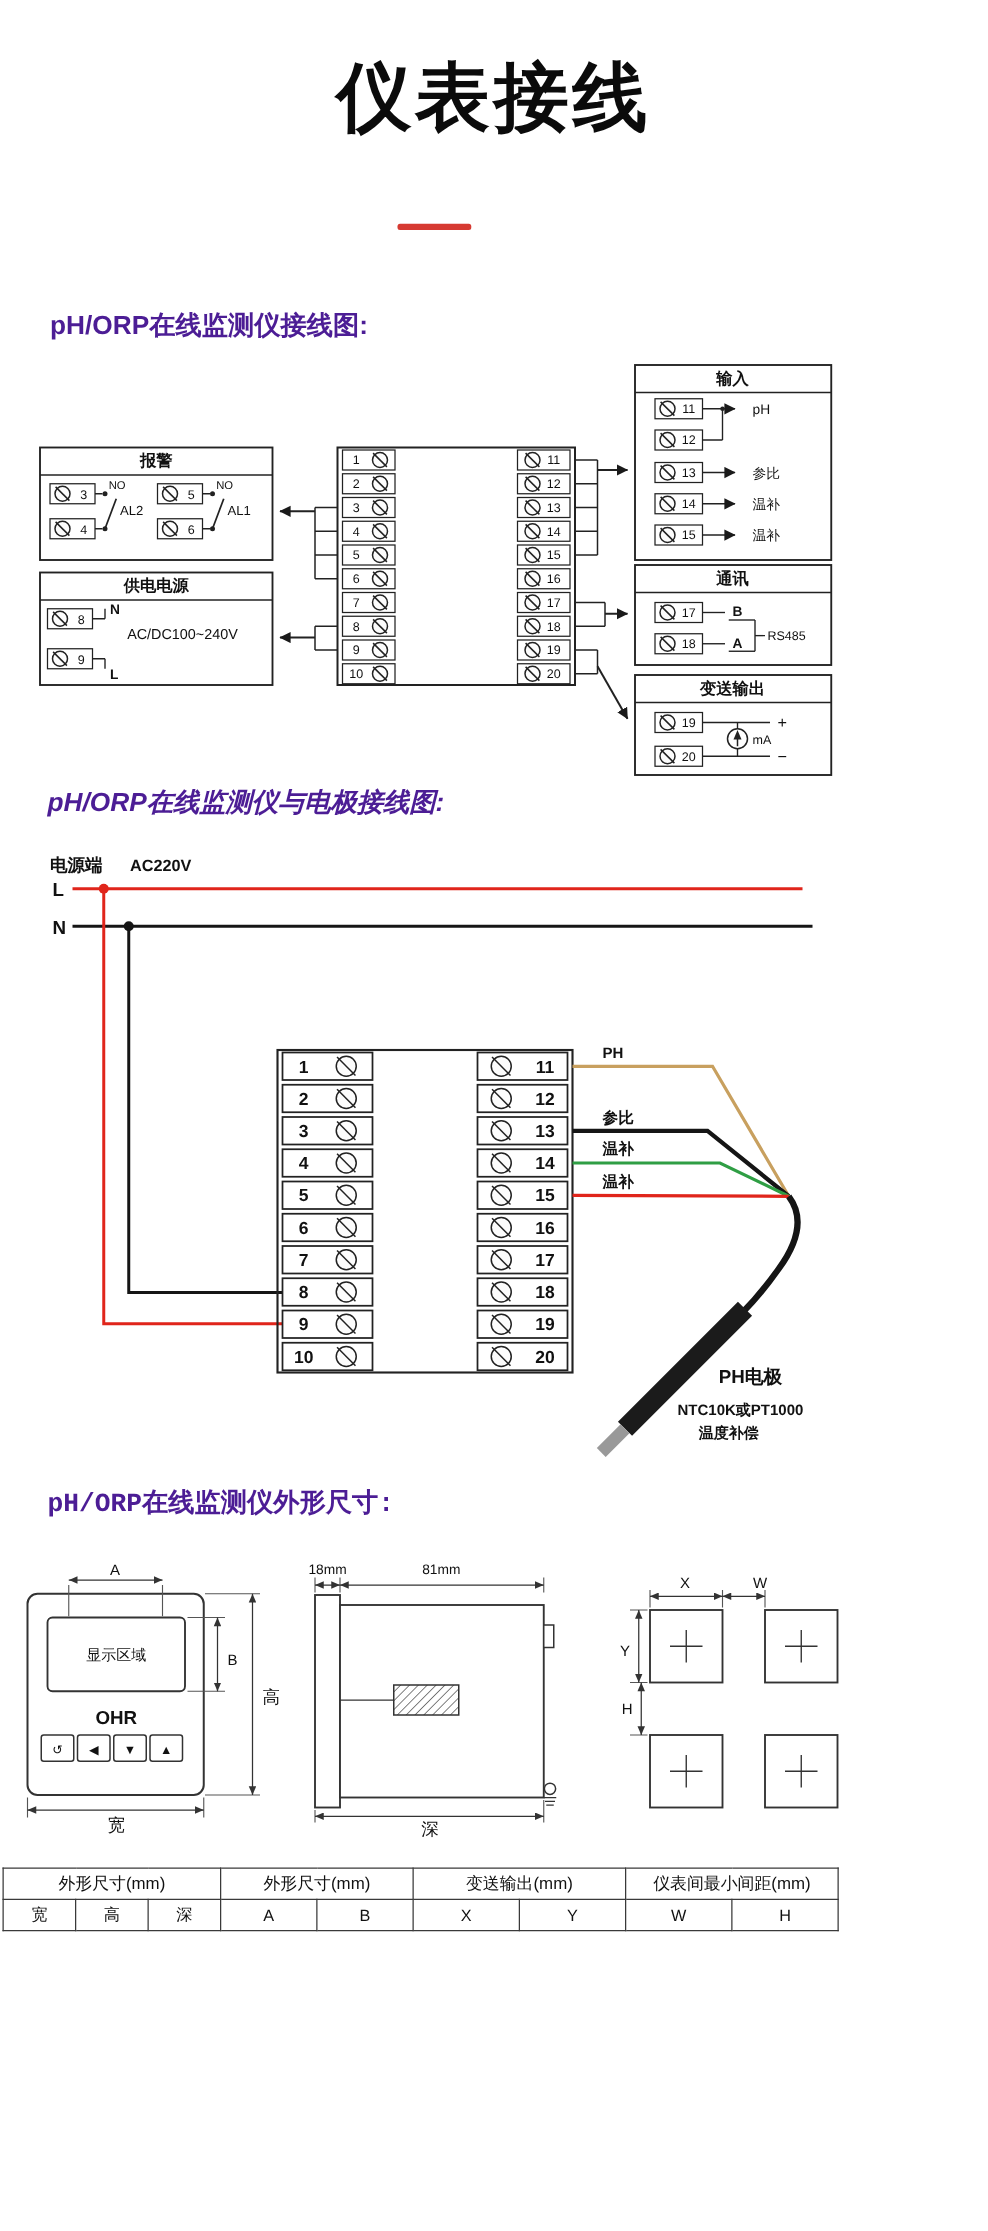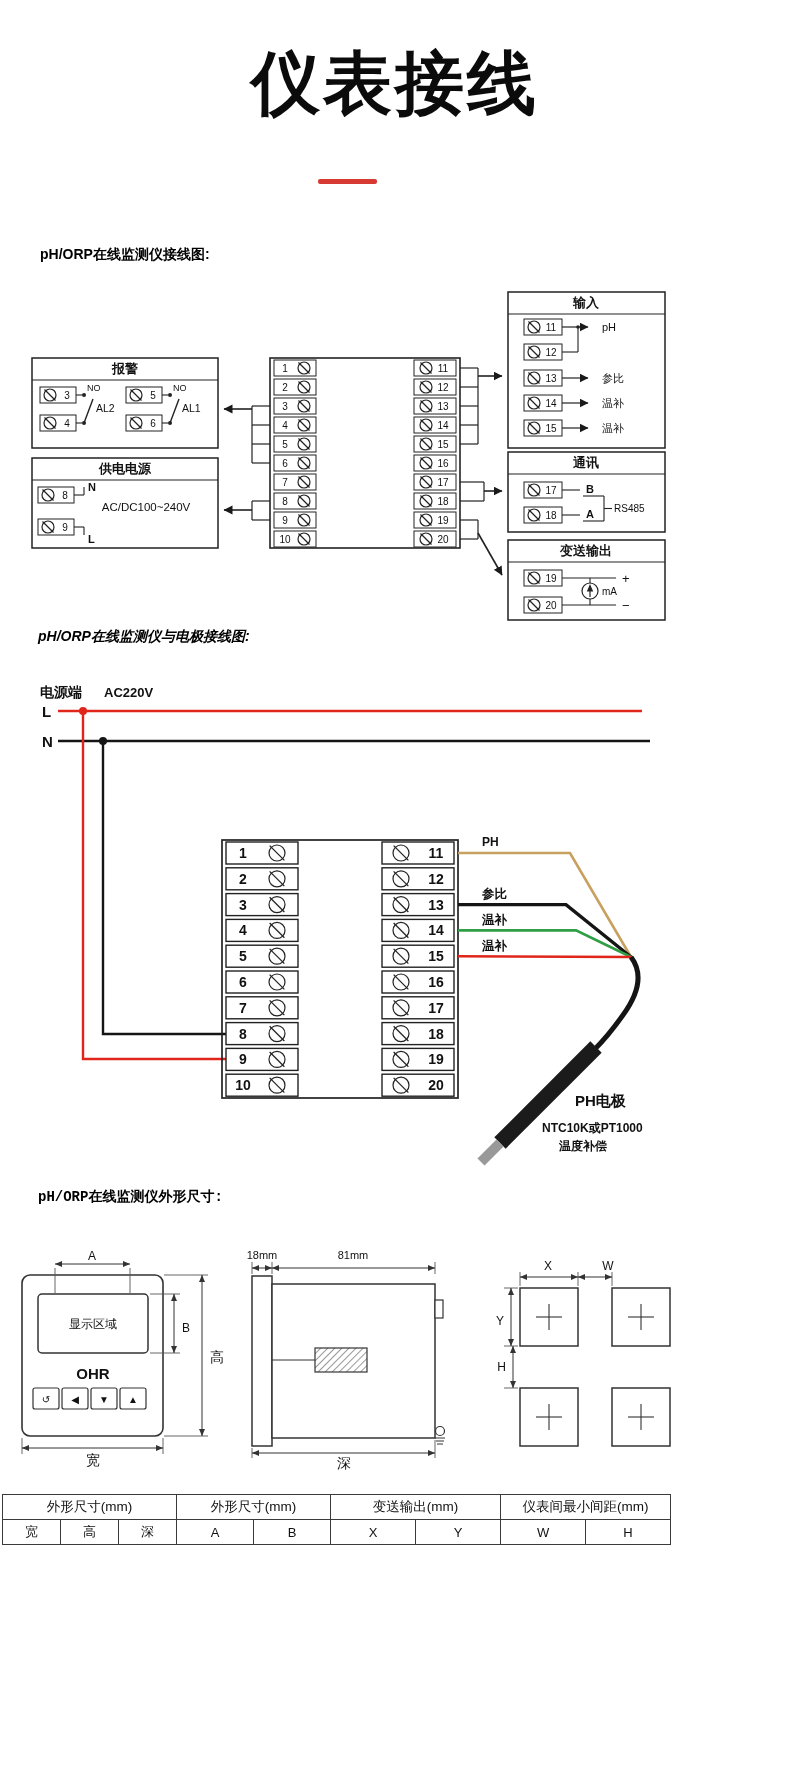--- a/index.html
+++ b/index.html
@@ -1,23 +1,23 @@
 <!DOCTYPE html>
 <html><head>
 <meta charset="utf-8">
 <style>
   html,body{margin:0;padding:0;}
   body{
     position:relative;width:790px;height:1785px;background:#ffffff;
     font-family:"Liberation Sans","DejaVu Sans",sans-serif;color:#111;overflow:hidden;
   }
   #title{position:absolute;left:0;top:38px;width:790px;margin:0;text-align:center;
-         font-size:69px;font-weight:900;letter-spacing:3px;color:#0b0b0b;}
+         font-size:60px;font-weight:900;letter-spacing:3px;color:#0b0b0b;}
   #title-underline{position:absolute;left:318px;top:179px;width:59px;height:5px;border-radius:2px;background:#d63a32;}
-  .heading{position:absolute;font-size:14px;font-weight:bold;color:#000000;}
+  .heading{position:absolute;font-size:21px;font-weight:bold;color:#4c1d95;}
   #h1{left:40px;top:246px;}
   #h2{left:38px;top:628px;font-style:italic;}
   #h3{left:38px;top:1188px;font-family:Liberation Mono, monospace;}
   svg.diagram{position:absolute;}
   svg text{font-family:"Liberation Sans","DejaVu Sans",sans-serif;}
   #spec-table{position:absolute;left:2px;top:1494px;width:668px;border-collapse:collapse;table-layout:fixed;}
   #spec-table td{border:1px solid #3a3a3a;text-align:center;font-size:13px;color:#111;height:24px;padding:0;background:#fff;}
   #spec-table tr[data-name="spec-group-row"] td{font-size:13.5px;}
   .c58{width:58px;} .c77{width:77px;} .c85{width:85px;}
 </style>

